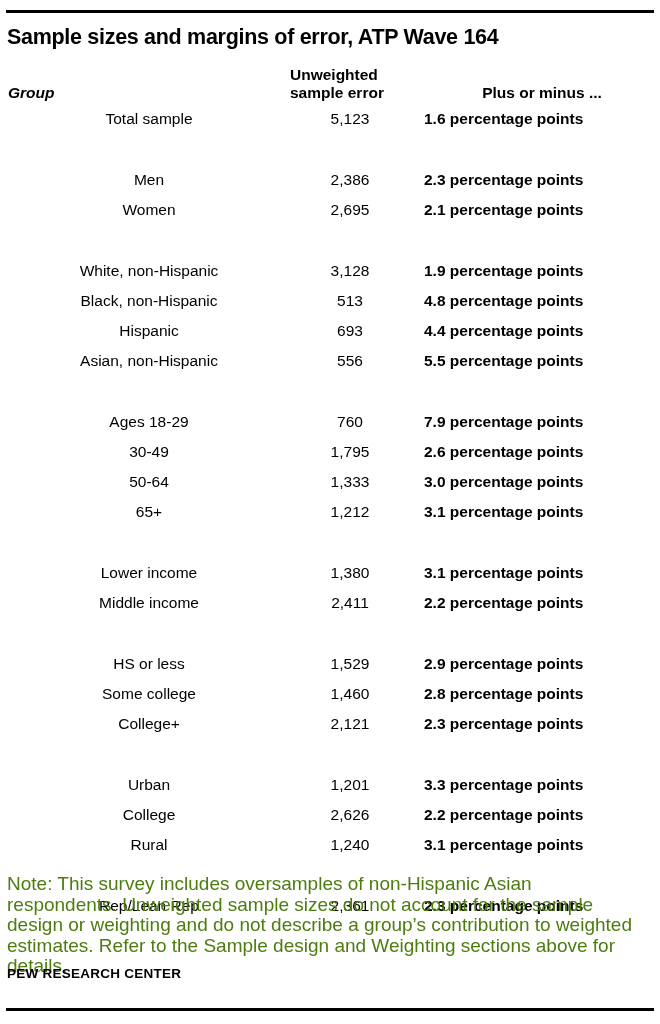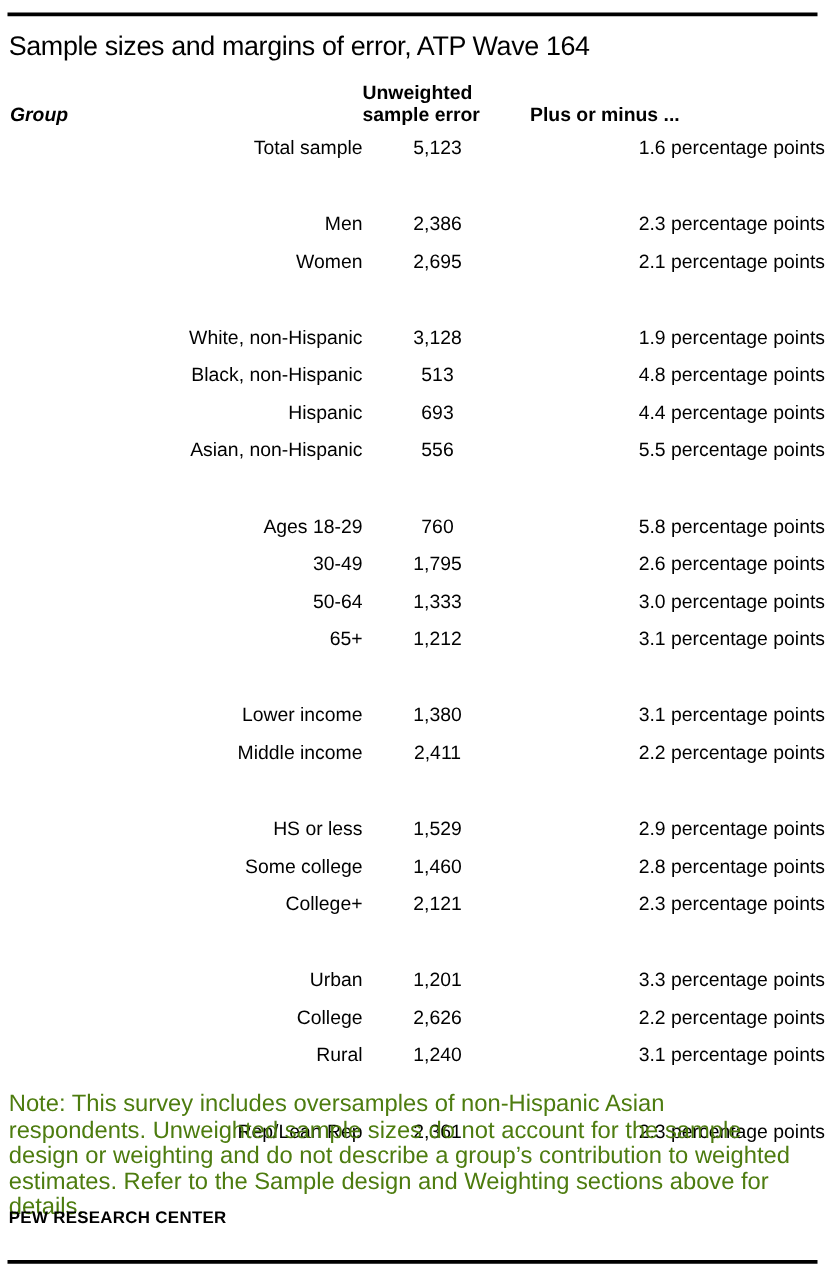--- a/index.html
+++ b/index.html
@@ -34,21 +34,21 @@
     right: 6px;
     top: 1008px;
     height: 3px;
     background: #000000;
   }
   .title {
     position: absolute;
     left: 7px;
     top: 25px;
     font-size: 21.5px;
-    font-weight: normal;
+    font-weight: bold;
     letter-spacing: -0.3px;
     line-height: 24px;
     white-space: nowrap;
   }
   table.grid {
     position: absolute;
     left: 0;
     top: 66px;
     width: 660px;
     border-collapse: collapse;
@@ -77,36 +77,37 @@
     padding-left: 8px;
     vertical-align: bottom;
     font-style: italic;
   }
   th.h-n {
     text-align: left;
     vertical-align: bottom;
     white-space: normal;
   }
   th.h-moe {
-    text-align: left;
+    text-align: center;
     vertical-align: bottom;
     padding-left: 14px;
   }
   td.t-group {
-    text-align: right;
+    text-align: center;
     padding-left: 8px;
     white-space: nowrap;
   }
   td.t-n {
     text-align: center;
   }
   td.t-moe {
-    text-align: right;
+    text-align: left;
     padding-left: 14px;
     white-space: nowrap;
+    font-weight: bold;
   }
   tr.spacer td {
     height: 31px;
     line-height: 31px;
     font-size: 0;
   }
   .note {
     position: absolute;
     left: 7px;
     top: 874px;
@@ -190,21 +191,21 @@
           <td class="t-group">Asian, non-Hispanic</td>
           <td class="t-n">556</td>
           <td class="t-moe">5.5 percentage points</td>
         </tr>
         <tr class="spacer">
           <td colspan="3"></td>
         </tr>
         <tr>
           <td class="t-group">Ages 18-29</td>
           <td class="t-n">760</td>
-          <td class="t-moe">5.8 percentage points</td>
+          <td class="t-moe">7.9 percentage points</td>
         </tr>
         <tr>
           <td class="t-group">30-49</td>
           <td class="t-n">1,795</td>
           <td class="t-moe">2.6 percentage points</td>
         </tr>
         <tr>
           <td class="t-group">50-64</td>
           <td class="t-n">1,333</td>
           <td class="t-moe">3.0 percentage points</td>

